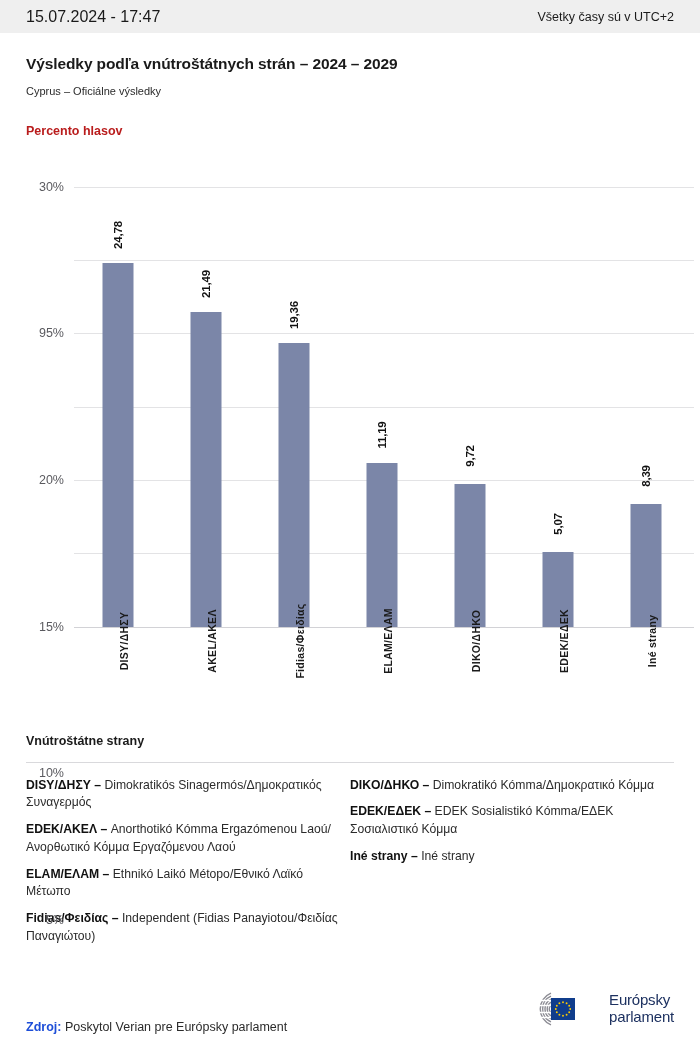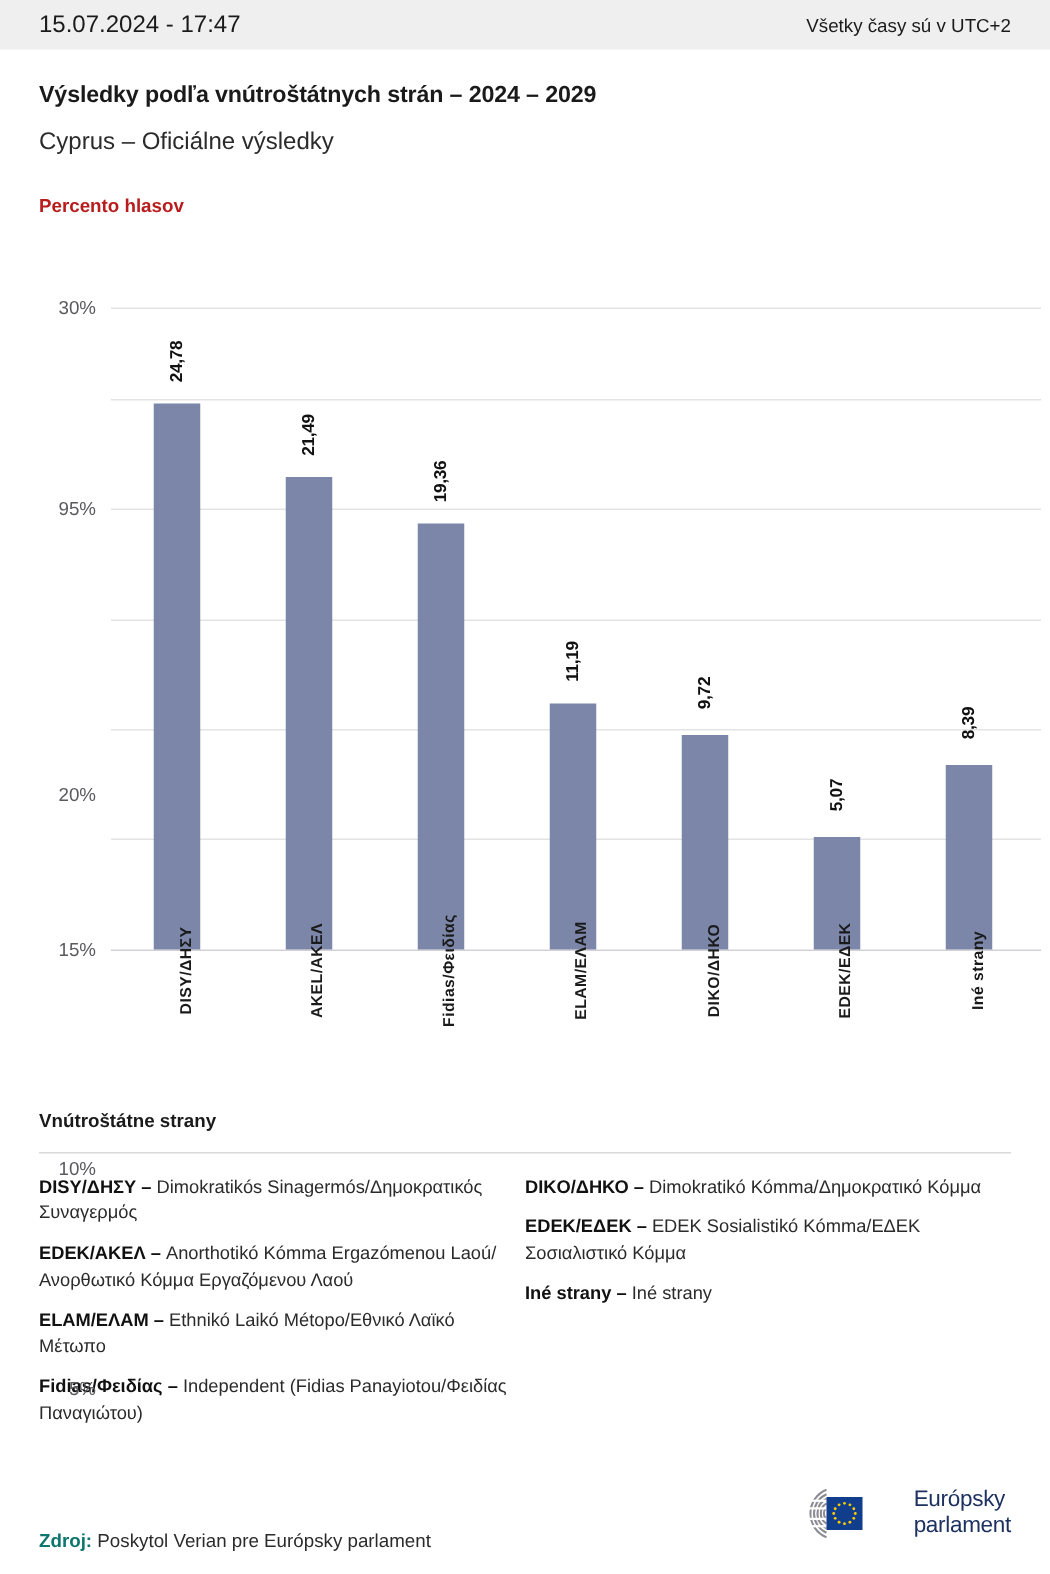--- a/index.html
+++ b/index.html
@@ -33,21 +33,21 @@
   
   .titles { padding: 22px 26px 0 26px; }
   .title-main {
     font-size: 15.5px;
     font-weight: 700;
     color: #1a1a1a;
     letter-spacing: -0.1px;
     line-height: 1.2;
   }
   .title-sub {
-    font-size: 16px;
+    font-size: 11px;
     font-weight: 400;
     color: #2b2b2b;
     margin-top: 11px;
     line-height: 1.2;
   }
 
   
   .chart-block { padding: 0 26px; margin-top: 26px; }
   .chart-axis-title {
     font-size: 12.5px;
@@ -173,21 +173,21 @@
     padding: 0 26px;
     display: flex;
     align-items: flex-end;
     justify-content: space-between;
   }
   .source {
     font-size: 12.5px;
     color: #2b2b2b;
     padding-bottom: 2px;
   }
-  .source b { font-weight: 700; color: #0f766e; }
+  .source b { font-weight: 700; color: #1d4ed8; }
   .ep-logo {
     display: flex;
     align-items: center;
     gap: 27px;
     padding-bottom: 8px;
   }
   .ep-mark { display: block; }
   .ep-text {
     font-size: 15px;
     line-height: 1.12;
@@ -207,28 +207,28 @@
 <div class="titles">
   <div class="title-main">Výsledky podľa vnútroštátnych strán – 2024 – 2029</div>
   <div class="title-sub">Cyprus – Oficiálne výsledky</div>
 </div>
 
 <div class="chart-block">
   <div class="chart-axis-title">Percento hlasov</div>
   <div class="plot-wrap">
     <div class="plot-area">
       <div class="grid" id="grid-host">
-          <div class="gridline" style="top: 12px;">
+          <div class="gridline" style="top: 0px;">
             <div class="ytick" style="top: 0px;">30%</div>
           </div>
           <div class="gridline" style="top: 73.3333px;">
             <div class="ytick" style="top: 73.3333px;">95%</div>
           </div>
           <div class="gridline" style="top: 146.667px;">
-            <div class="ytick" style="top: 146.667px; margin-top: 44px;">20%</div>
+            <div class="ytick" style="top: 146.667px;">20%</div>
           </div>
           <div class="gridline" style="top: 220px;">
             <div class="ytick" style="top: 220px;">15%</div>
           </div>
           <div class="gridline" style="top: 293.333px;">
             <div class="ytick" style="top: 293.333px;">10%</div>
           </div>
           <div class="gridline" style="top: 366.667px;">
             <div class="ytick" style="top: 366.667px;">5%</div>
           </div>

